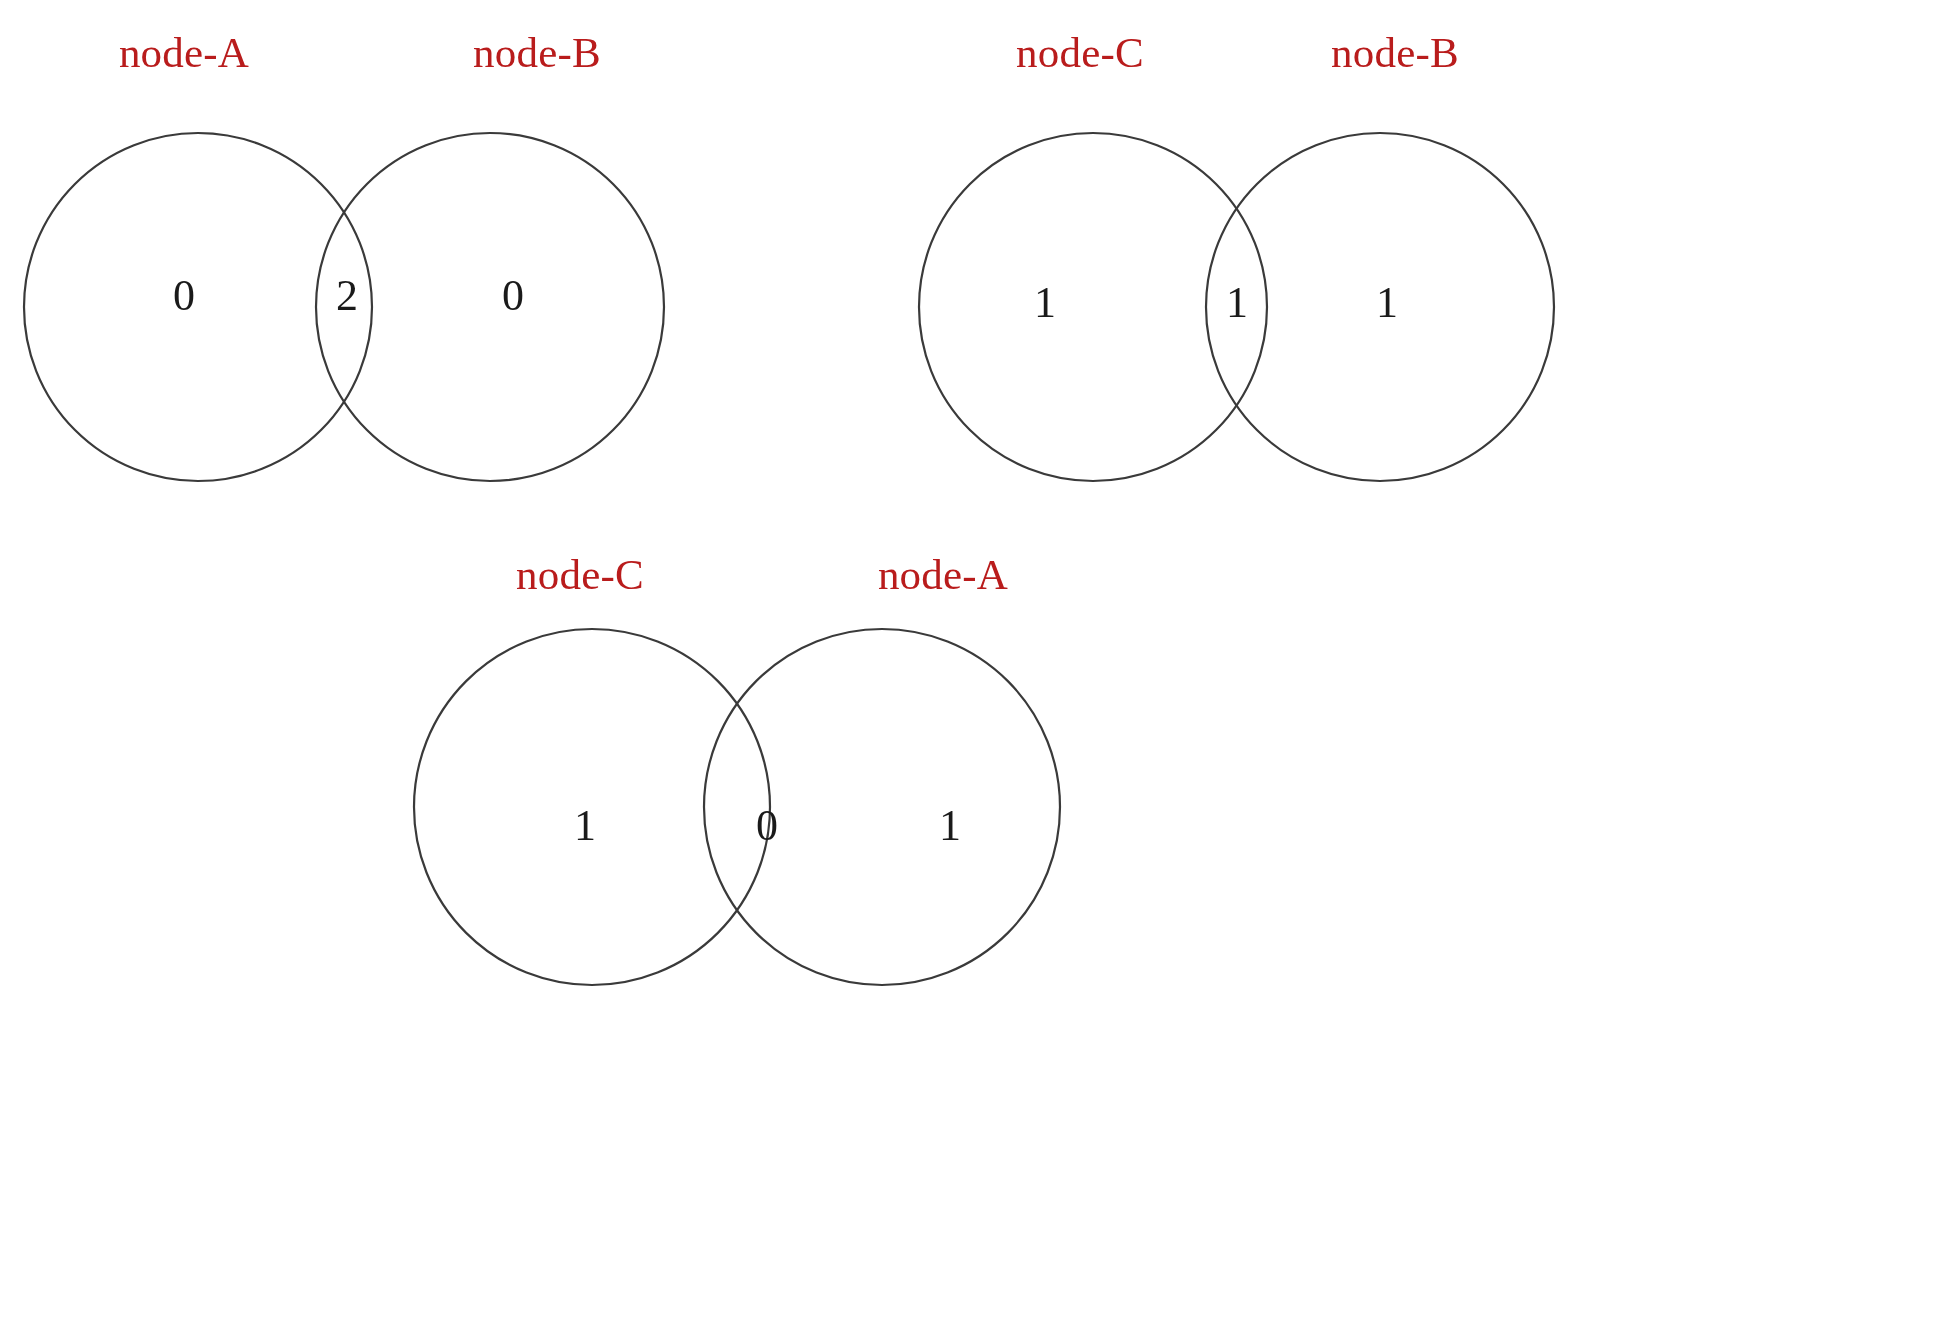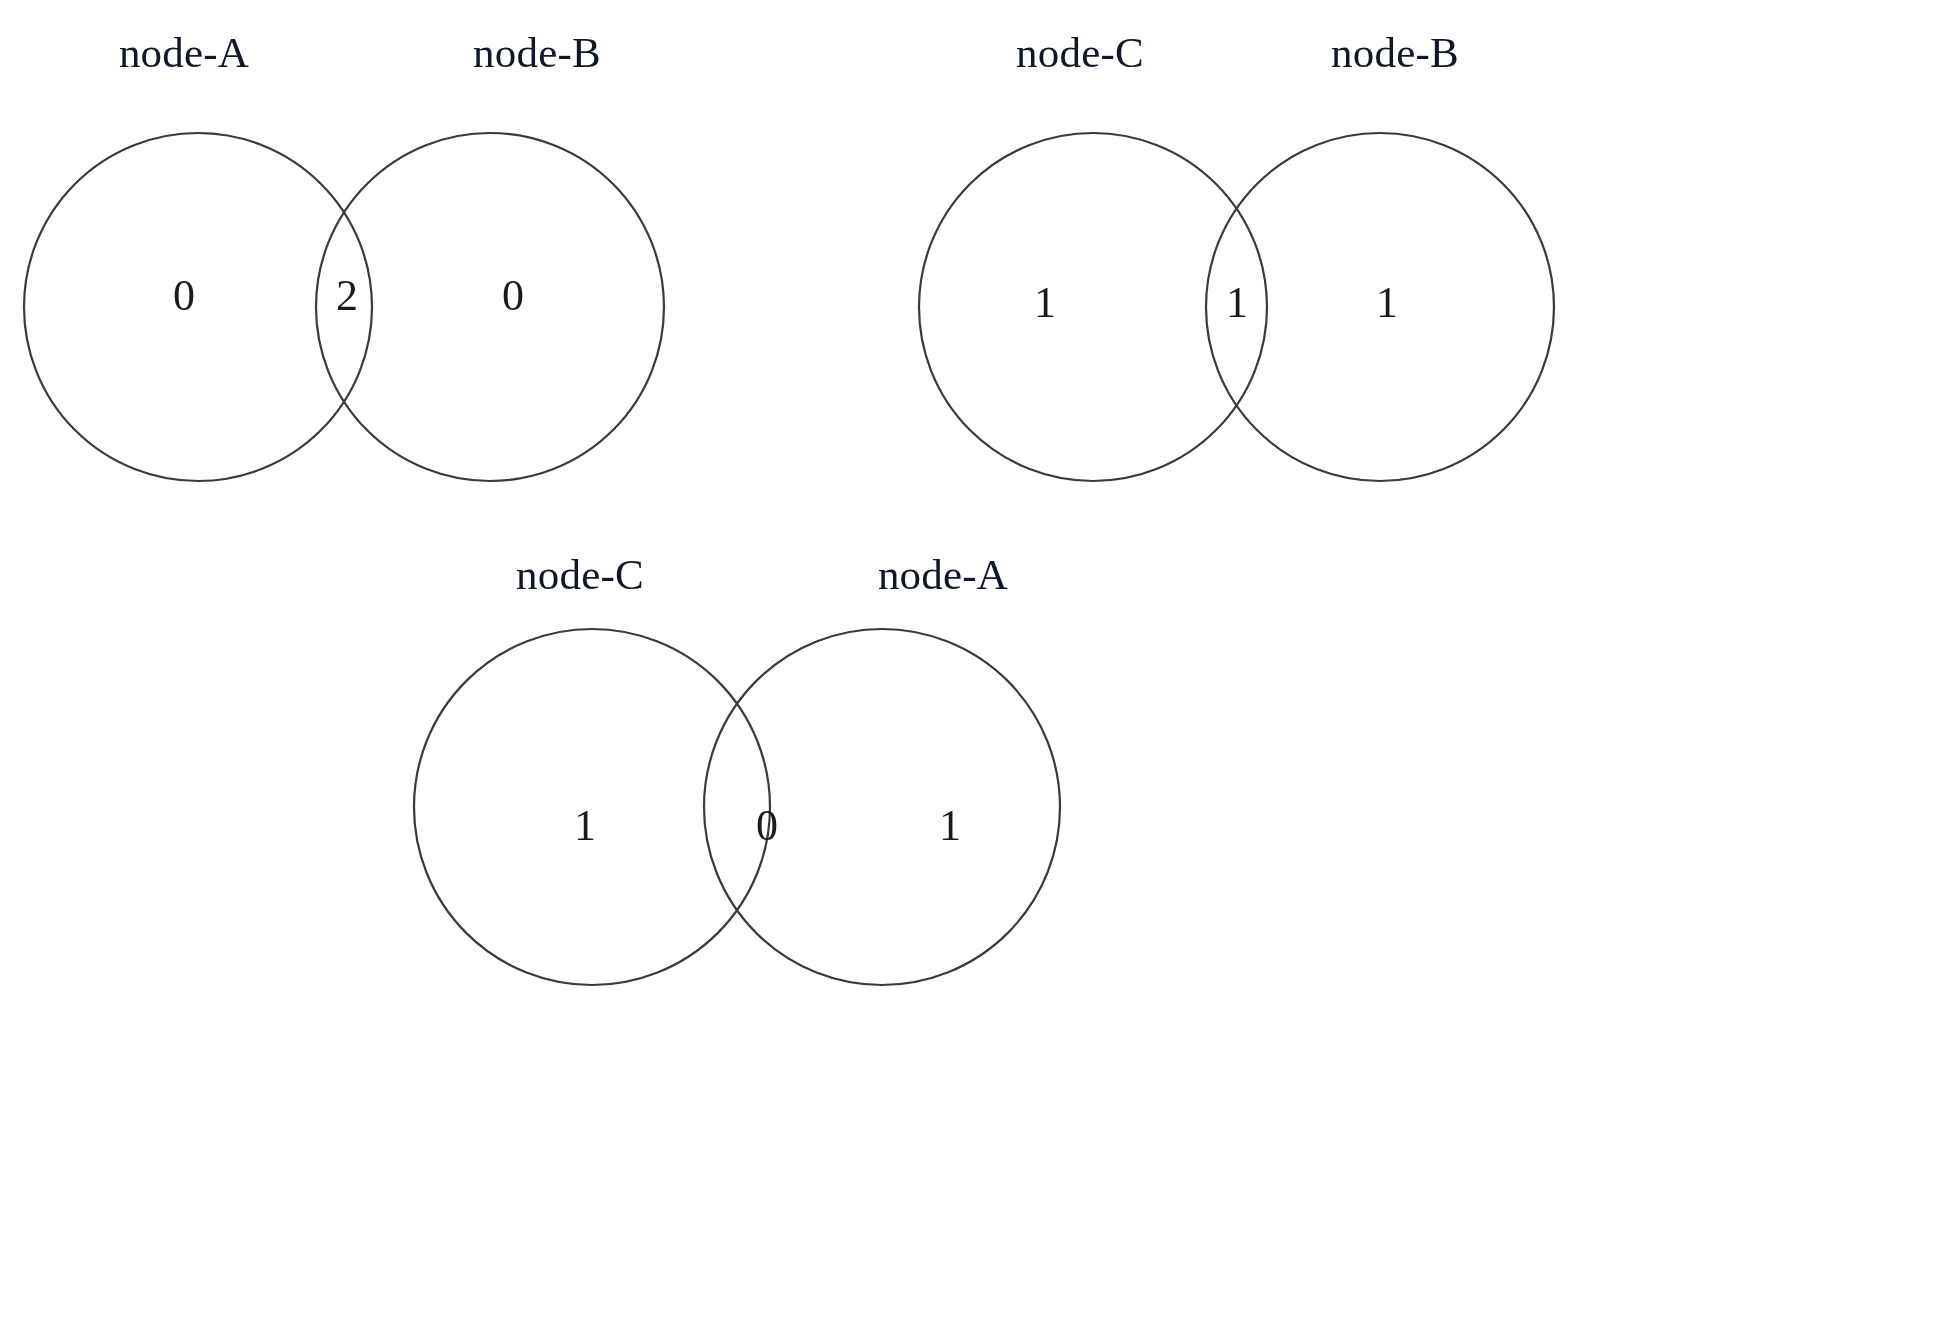--- a/index.html
+++ b/index.html
@@ -23,21 +23,21 @@
     overflow: visible;
   }
   .venn-circle {
     fill: none;
     stroke: #3a3a3a;
     stroke-width: 2.2;
   }
   .set-label {
     position: absolute;
     font-size: 43px;
-    color: #0f172a;
+    color: #b91c1c;
     white-space: nowrap;
     transform: translateX(-50%);
     letter-spacing: 0.2px;
   }
   .region-count {
     position: absolute;
     font-size: 44px;
     color: #1a1a1a;
     white-space: nowrap;
     transform: translate(-50%, -50%);

